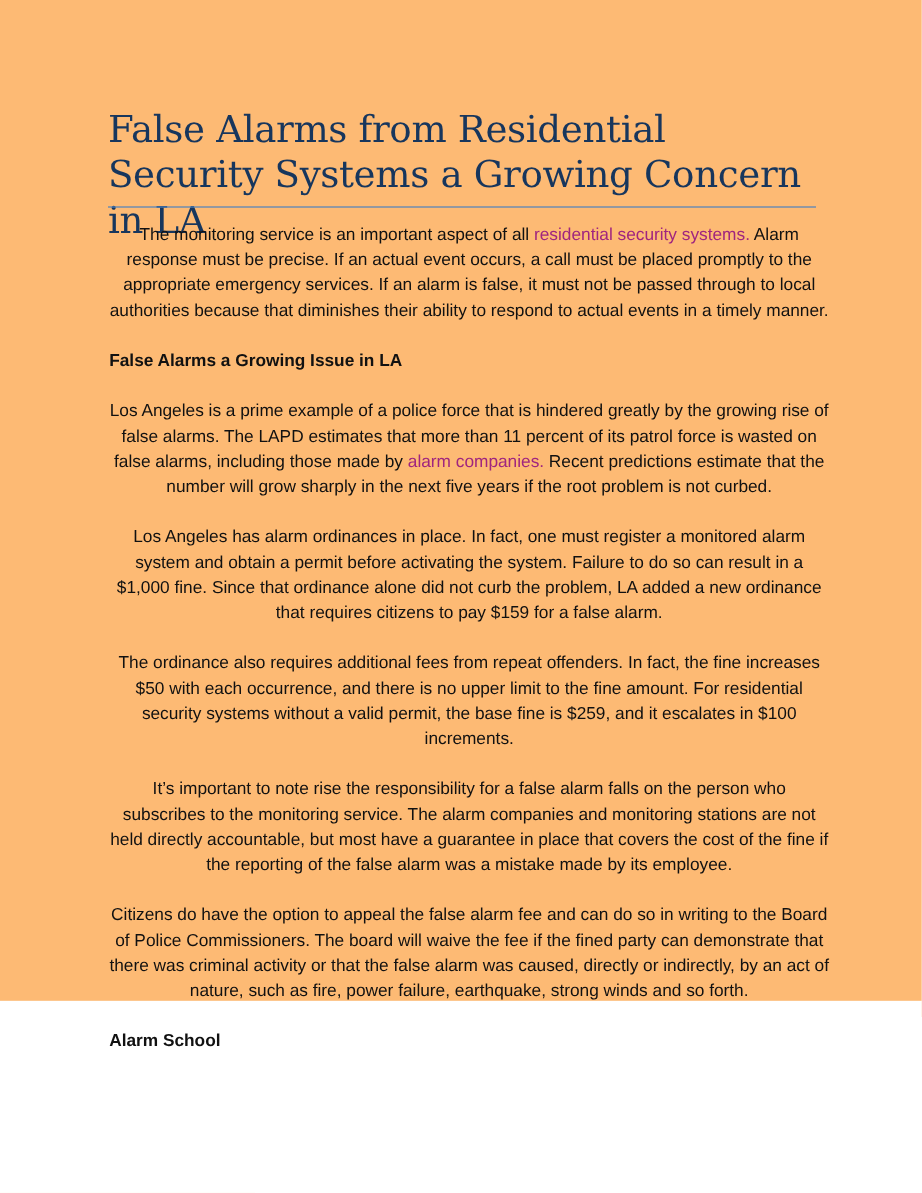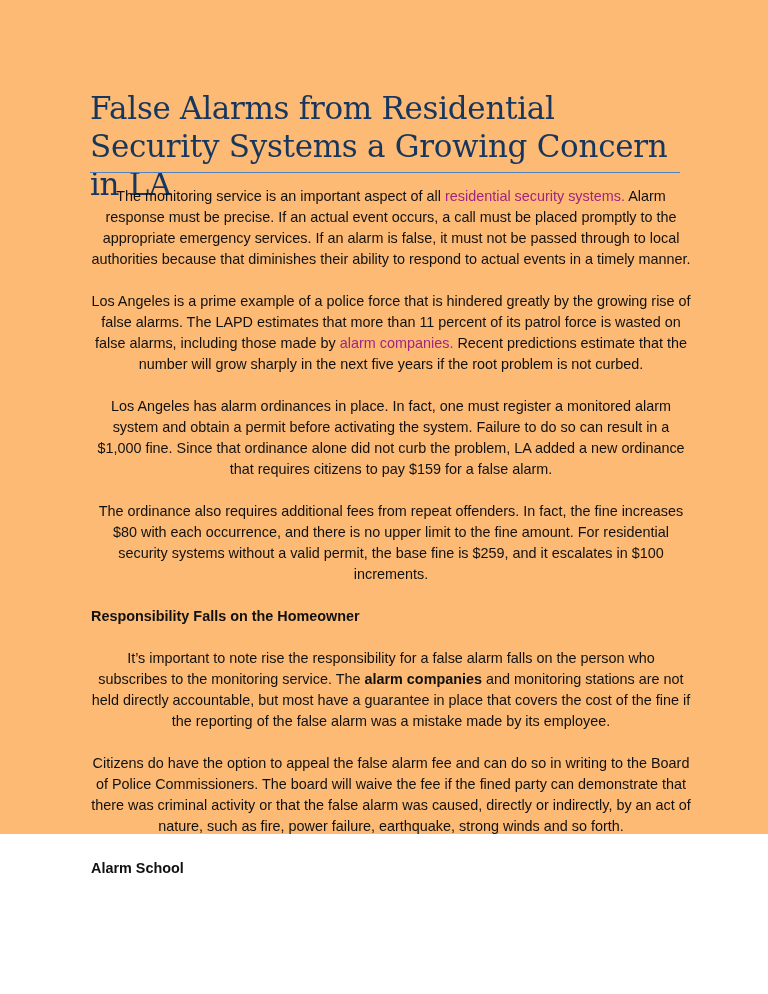--- a/index.html
+++ b/index.html
@@ -12,37 +12,37 @@
     margin:0; font-weight:normal;
   }
   .rule { position:absolute; left:90px; top:172px; width:590px; height:0; border-top:1.3px solid #4f81bd; }
   .body {
     position:absolute; left:91px; top:186px; width:600px;
     font-family:"Liberation Sans", sans-serif; font-size:14.4px; line-height:21px; color:#111111;
   }
   .body p { margin:0 0 21px 0;text-align:center; }
   .body h2 { margin:0 0 21px 0; font-size:14.4px; line-height:21px; font-weight:bold; }
   .link { color:#a0257f; }
-  b { font-weight:bold;margin-top:36px; }
+  b { font-weight:normal;margin-top:36px; }
 </style>
 </head>
 <body>
 
 <div class="page">
   <h1 class="title">False Alarms from Residential Security Systems a Growing Concern in LA</h1>
   <div class="rule"></div>
 
   <div class="body">
     <p><span>The monitoring service is an important aspect of all </span><span class="link">residential security systems.</span><span> Alarm response must be precise. If an actual event occurs, a call must be placed promptly to the appropriate emergency services. If an alarm is false, it must not be passed through to local authorities because that diminishes their ability to respond to actual events in a timely manner.</span></p>
 
+    <h2>False Alarms a Growing Issue in LA</h2>
     <p><span>Los Angeles is a prime example of a police force that is hindered greatly by the growing rise of false alarms. The LAPD estimates that more than 11 percent of its patrol force is wasted on false alarms, including those made by </span><span class="link">alarm companies.</span><span> Recent predictions estimate that the number will grow sharply in the next five years if the root problem is not curbed.</span></p>
 
     <p>Los Angeles has alarm ordinances in place. In fact, one must register a monitored alarm system and obtain a permit before activating the system. Failure to do so can result in a $1,000 fine. Since that ordinance alone did not curb the problem, LA added a new ordinance that requires citizens to pay $159 for a false alarm.</p>
-    <p>The ordinance also requires additional fees from repeat offenders. In fact, the fine increases $80 with each occurrence, and there is no upper limit to the fine amount. For residential security systems without a valid permit, the base fine is $259, and it escalates in $100 increments.</p>
+    <p>The ordinance also requires additional fees from repeat offenders. In fact, the fine increases $50 with each occurrence, and there is no upper limit to the fine amount. For residential security systems without a valid permit, the base fine is $259, and it escalates in $100 increments.</p>
 
-    <h2>Responsibility Falls on the Homeowner</h2>
     <p><span>It’s important to note rise the responsibility for a false alarm falls on the person who subscribes to the monitoring service. The </span><b>alarm companies</b><span> and monitoring stations are not held directly accountable, but most have a guarantee in place that covers the cost of the fine if the reporting of the false alarm was a mistake made by its employee.</span></p>
 
     <p>Citizens do have the option to appeal the false alarm fee and can do so in writing to the Board of Police Commissioners. The board will waive the fee if the fined party can demonstrate that there was criminal activity or that the false alarm was caused, directly or indirectly, by an act of nature, such as fire, power failure, earthquake, strong winds and so forth.</p>
 
     <h2>Alarm School</h2>
   </div>
 </div>
 
 </body></html>

